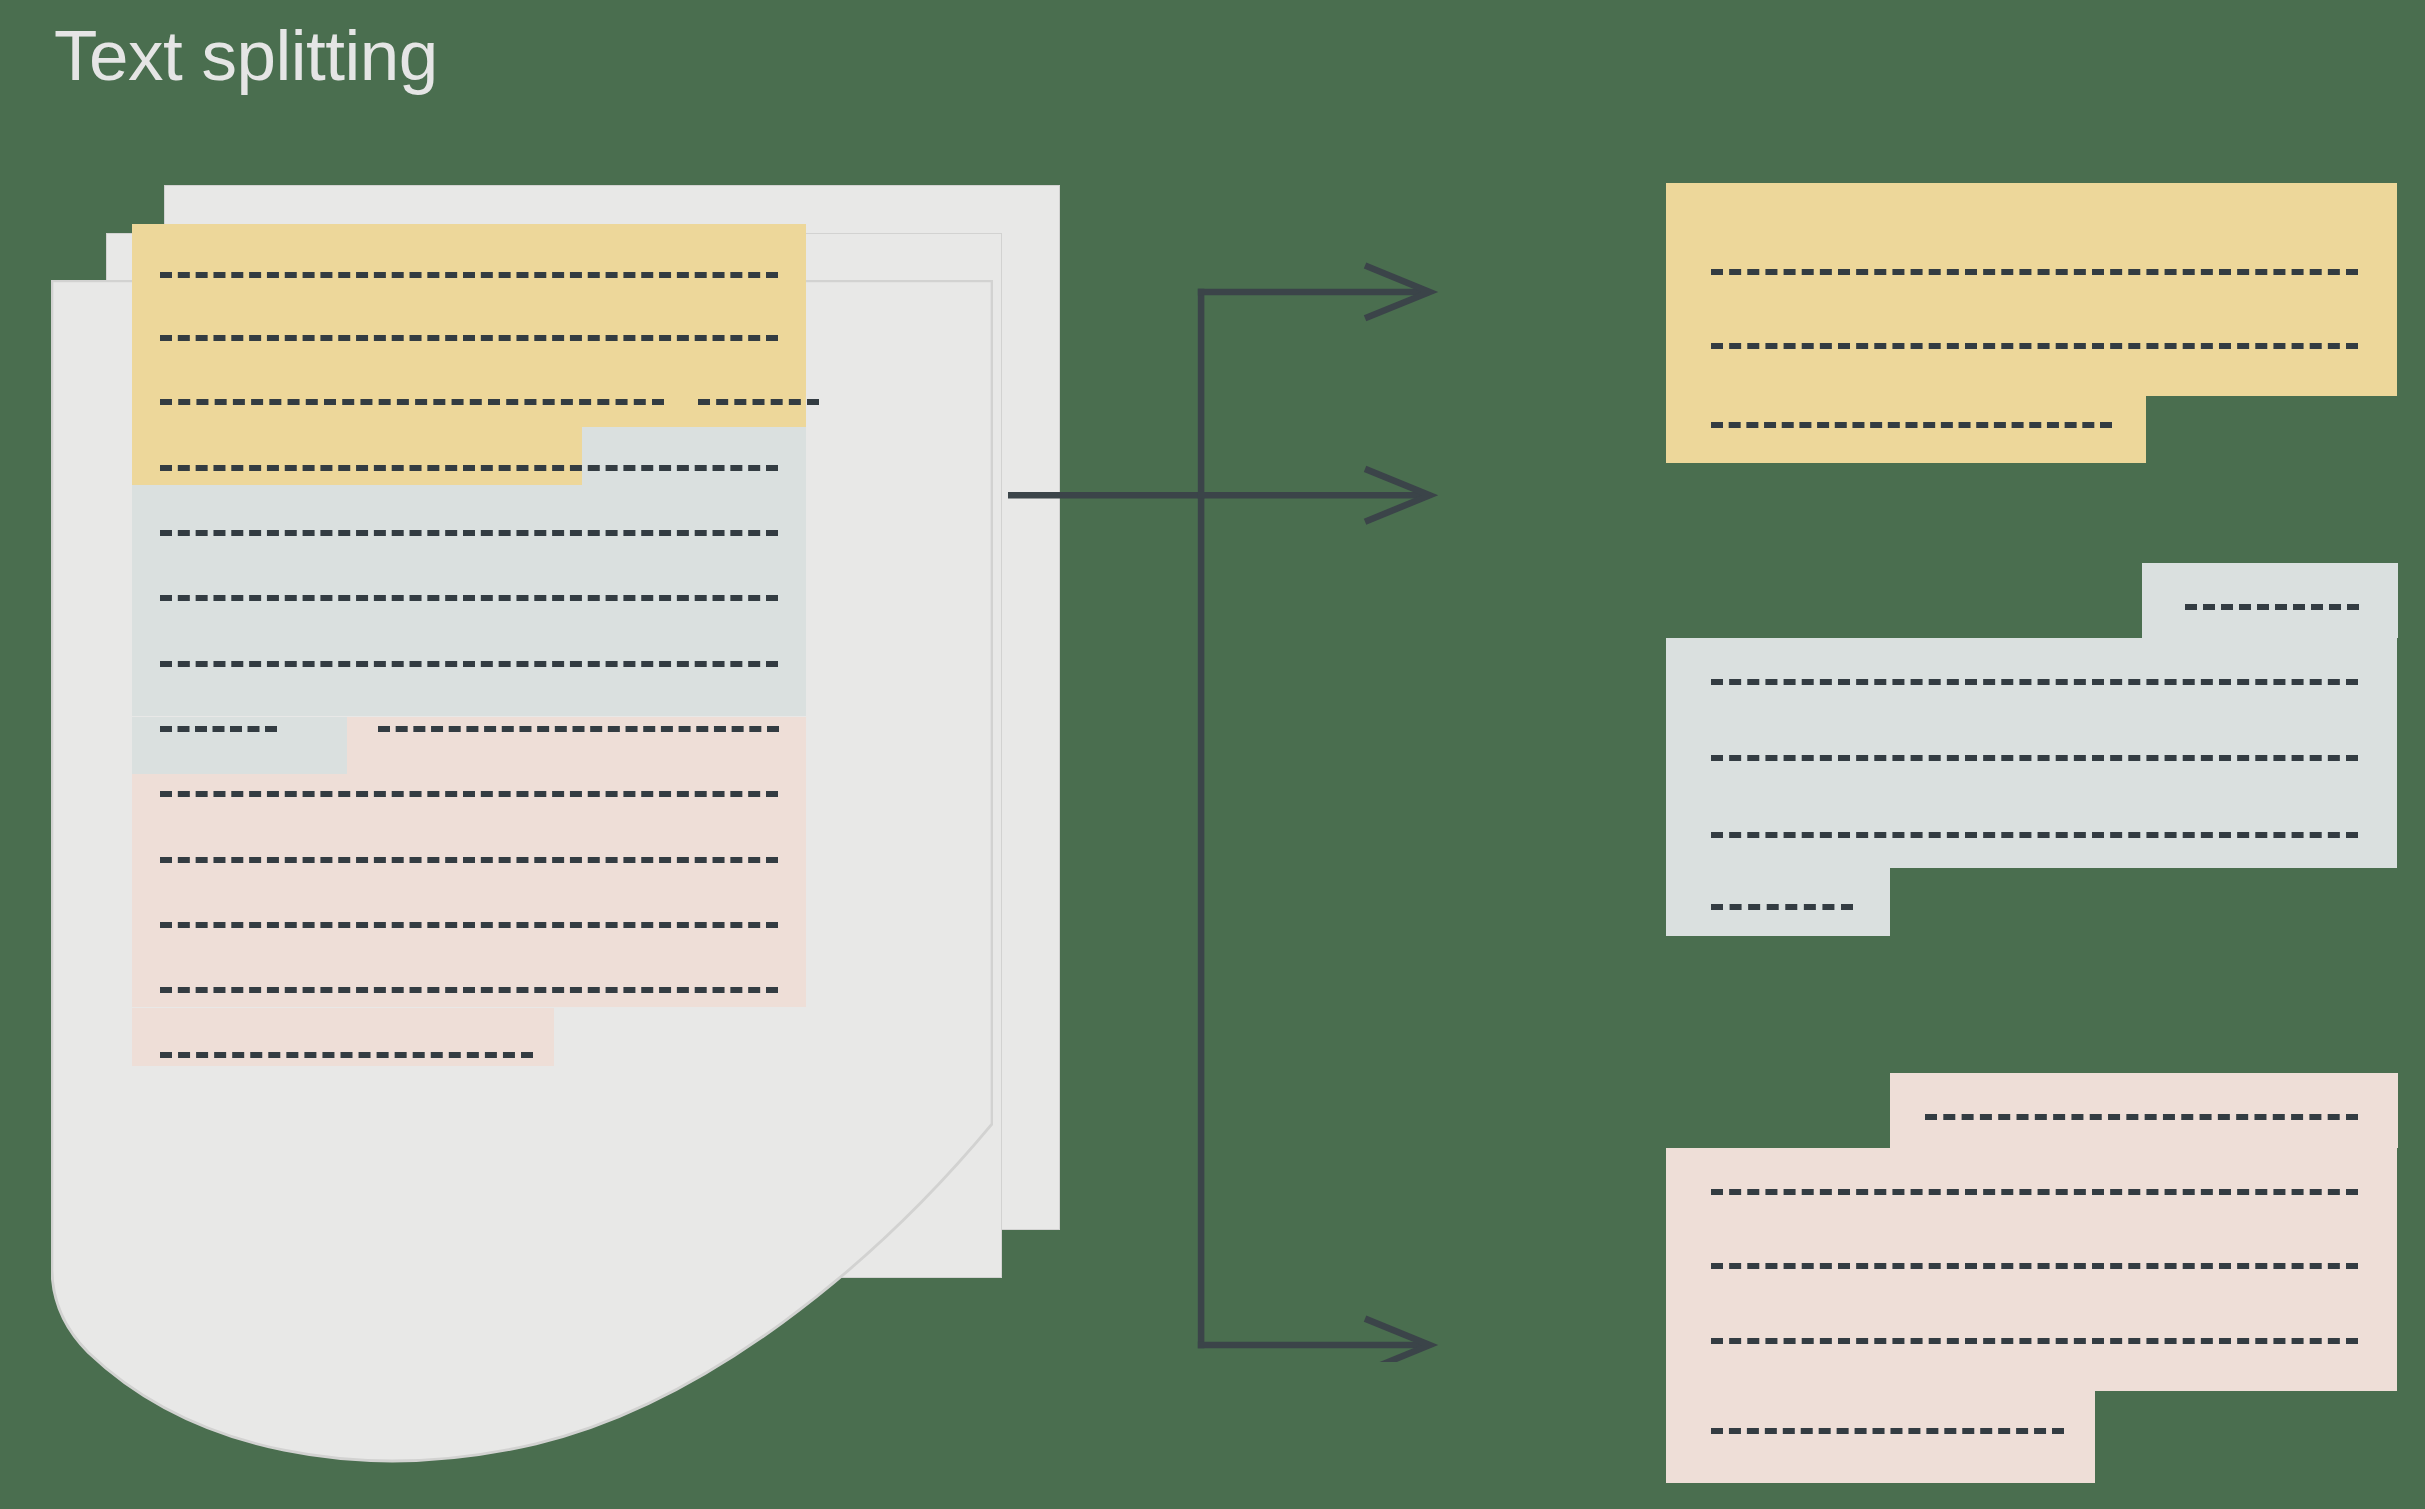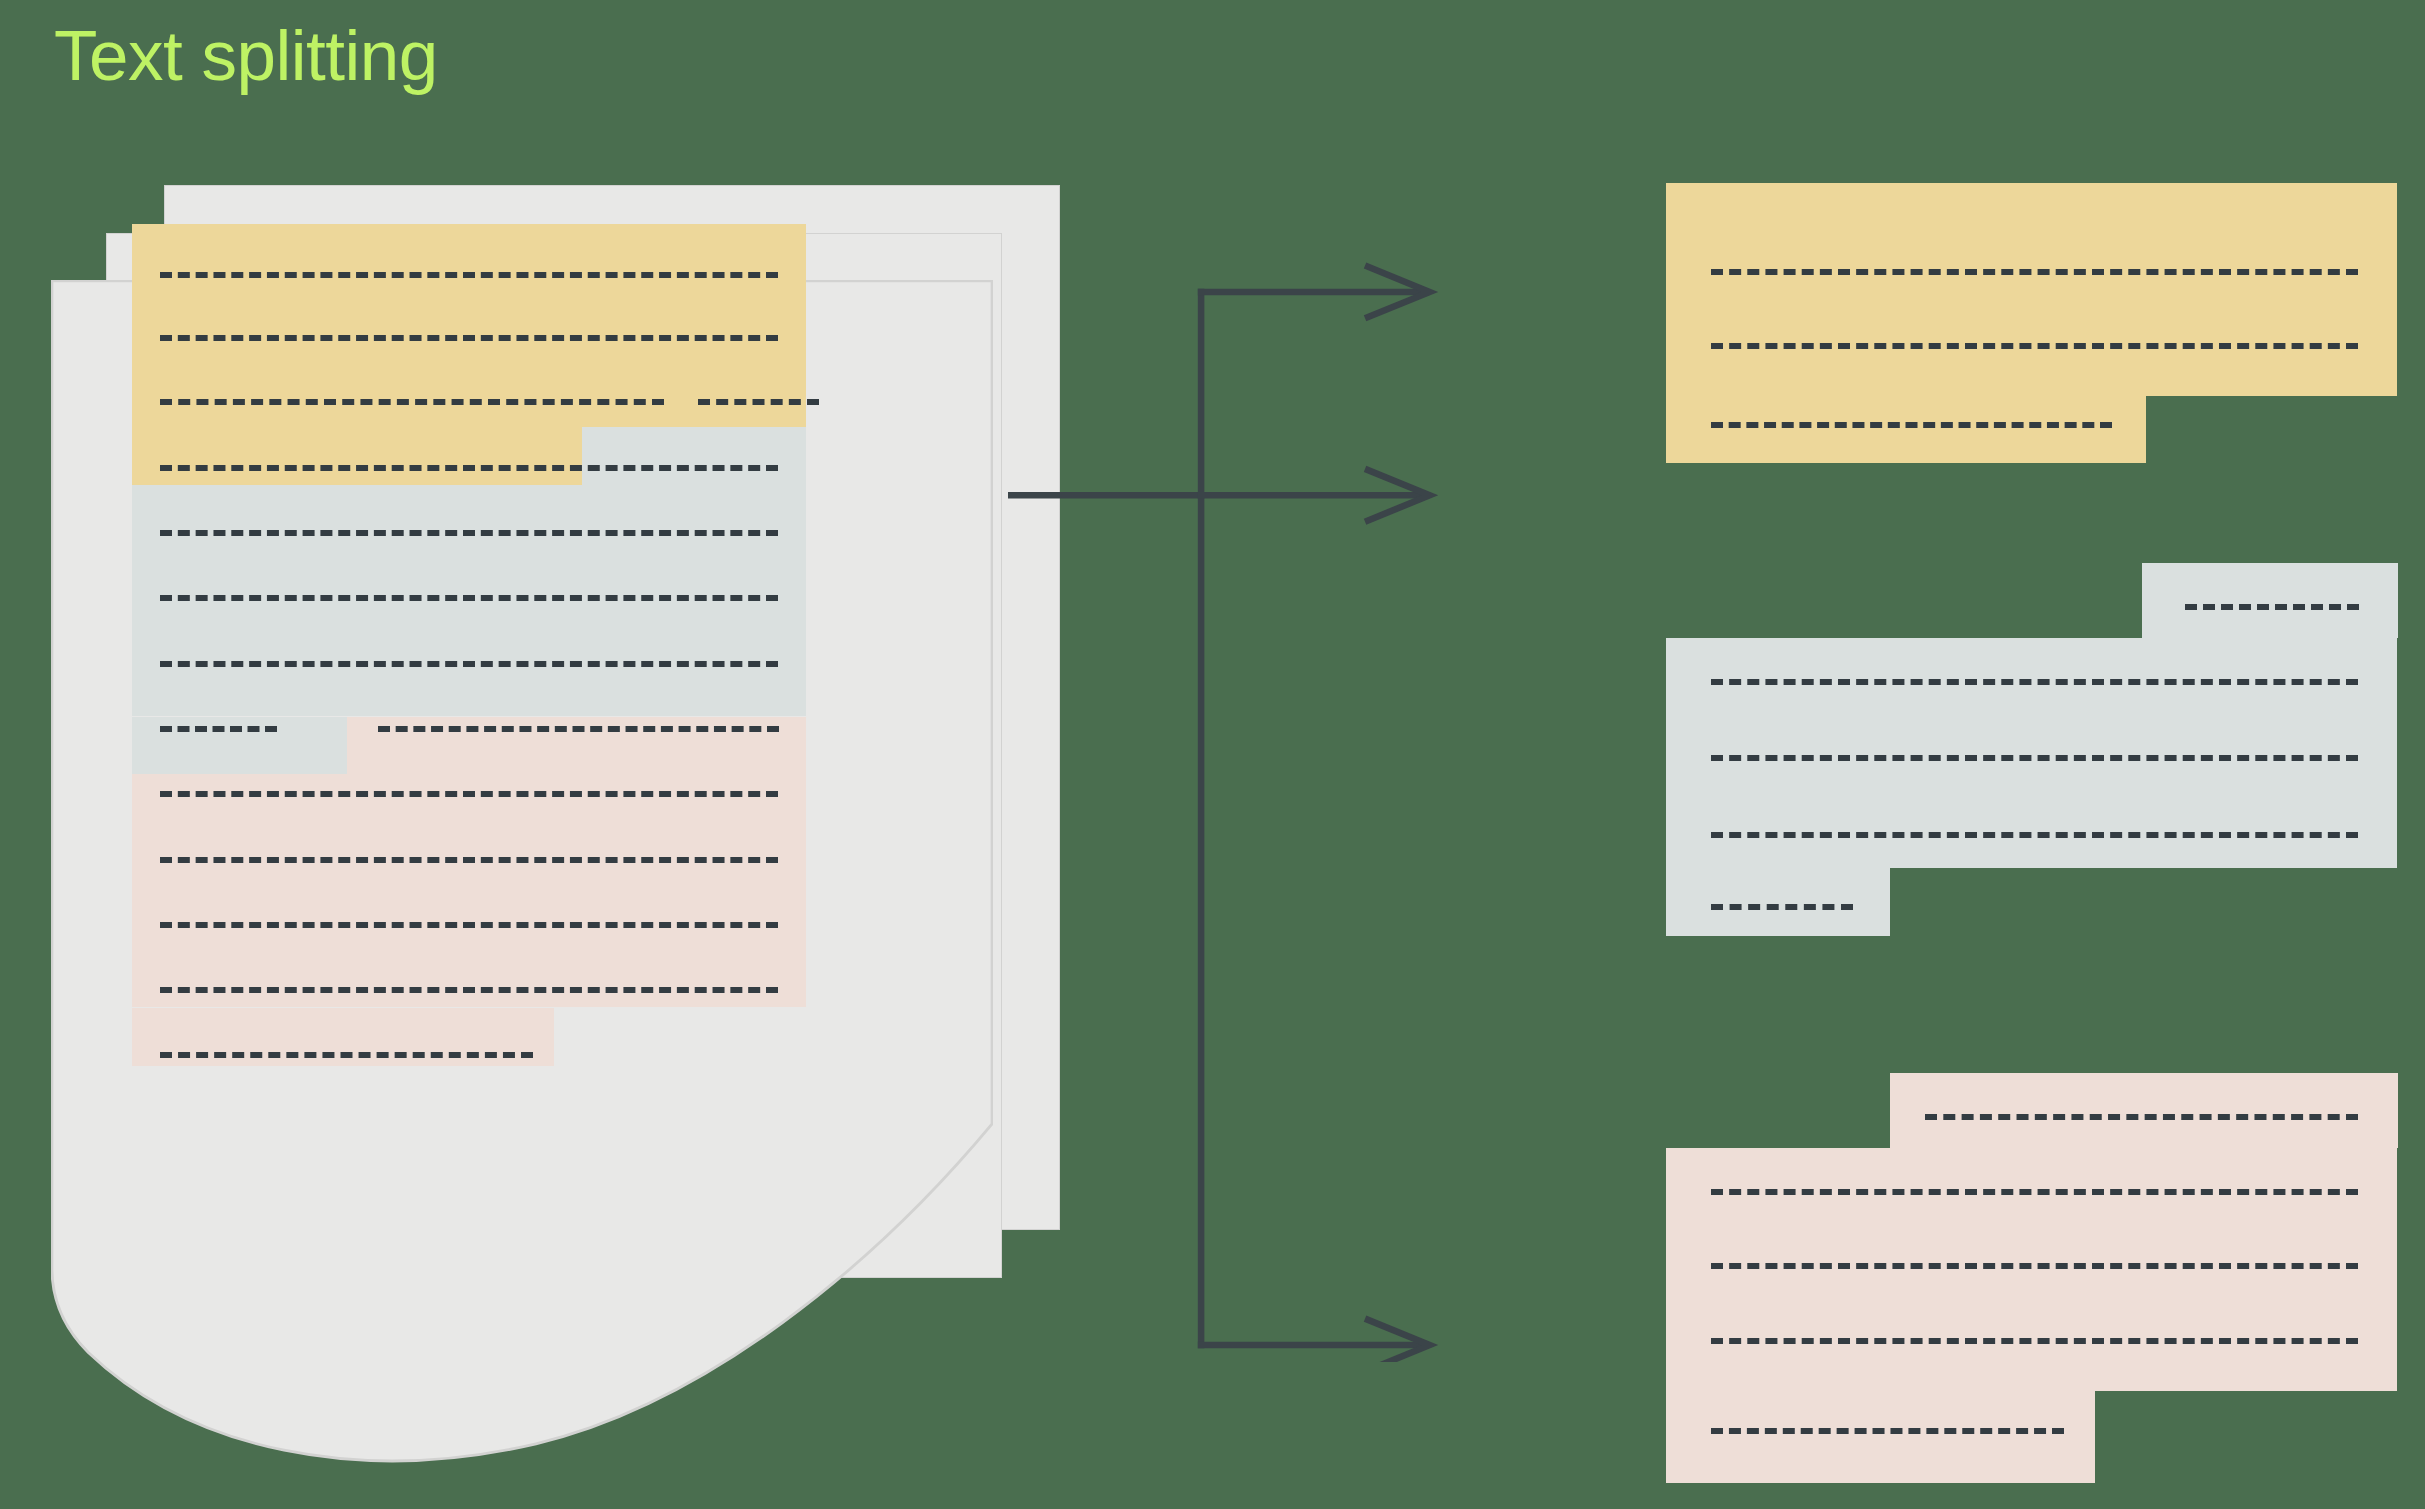--- a/index.html
+++ b/index.html
@@ -14,21 +14,21 @@
     background: #4a6e4f;
     overflow: hidden;
     font-family: "Liberation Sans", sans-serif;
   }
   #title {
     position: absolute;
     left: 54px;
     top: 17px;
     font-size: 71px;
     font-weight: 400;
-    color: #bef264;
+    color: #e5e5e5;
     letter-spacing: -0.5px;
     line-height: 1.1;
     white-space: nowrap;
   }
 
   
   .sheet {
     position: absolute;
     background: #e8e8e7;
     border: 1.9px solid #d2d2d1;

